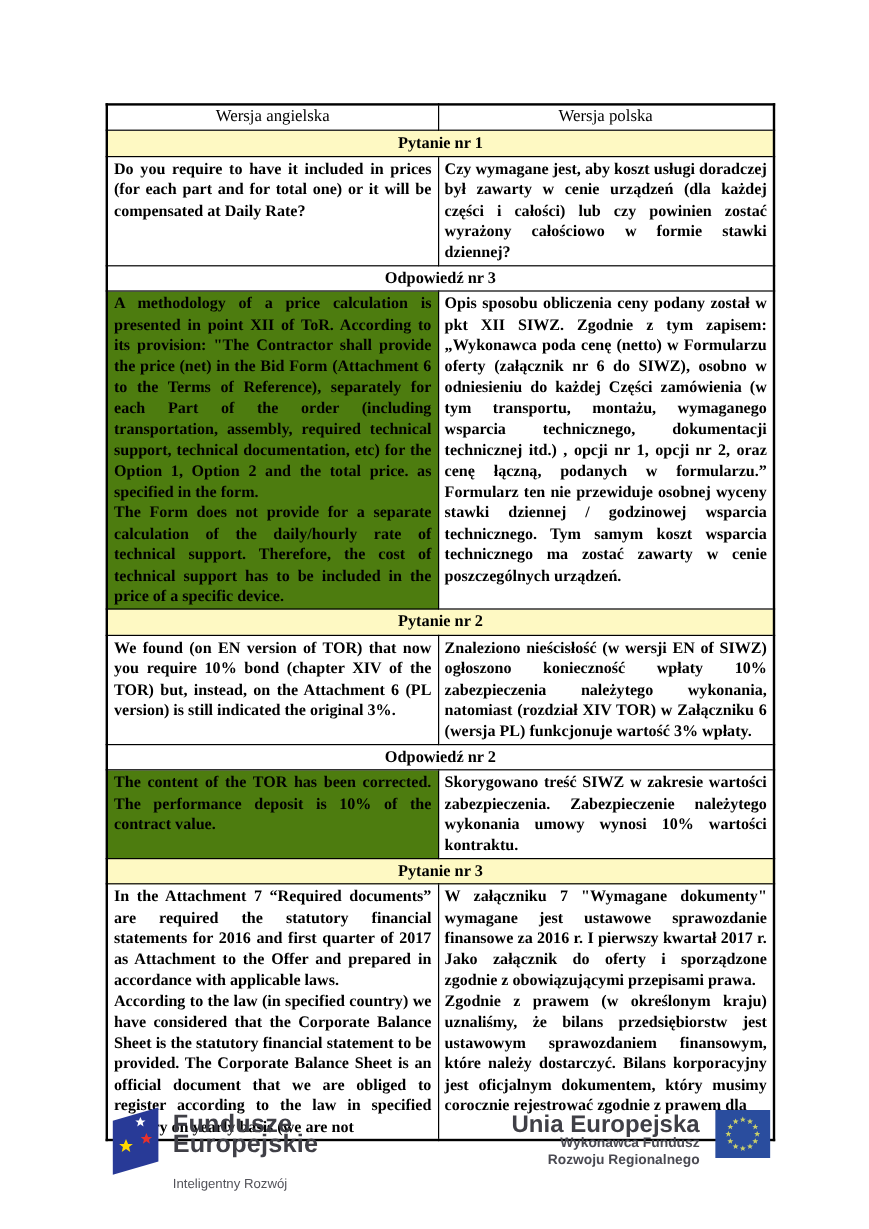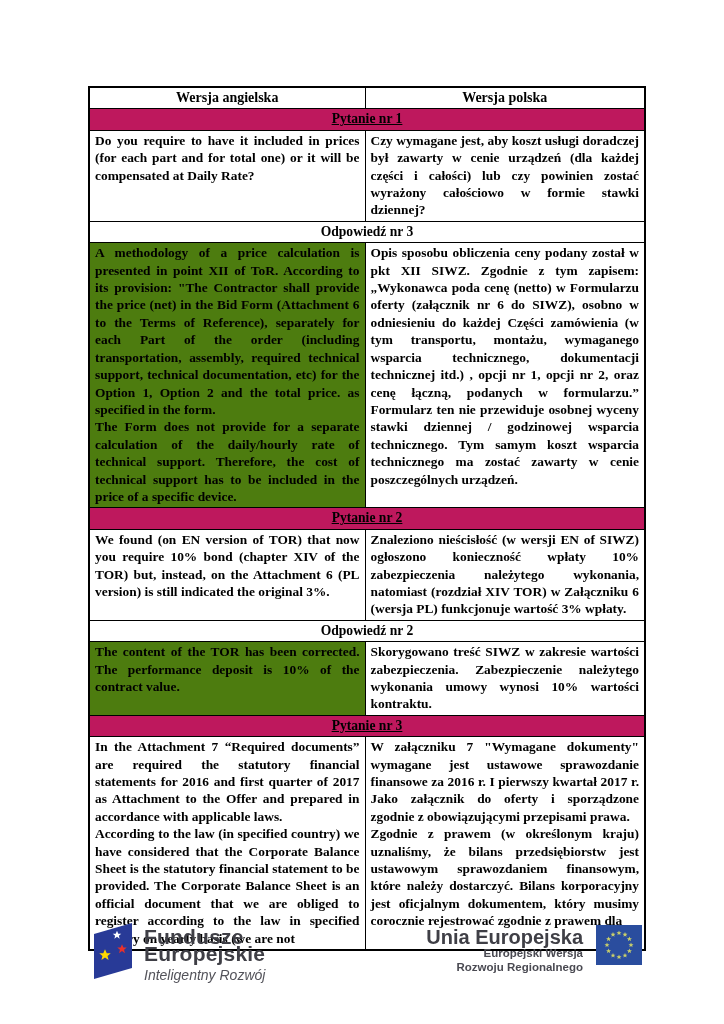--- a/index.html
+++ b/index.html
@@ -8,31 +8,31 @@
     font-family:"Liberation Serif","DejaVu Serif",serif;color:#000;
     overflow:hidden;
   }
   .qa-table{
     position:absolute;left:88px;top:86px;width:556px;
     border-collapse:collapse;table-layout:fixed;
     border:2px solid #000;
     font-size:13.4px;line-height:17.4px;
   }
   .qa-table td{border:1px solid #000;vertical-align:top;padding:1px 5px 2px 5px;}
-  .col-head{font-weight:bold;text-align:center;font-size:14px;padding:1px 2px;}
+  .col-head{font-weight:normal;text-align:center;font-size:14px;padding:1px 2px;}
   .band{font-weight:bold;text-align:center;font-size:13.6px;padding:0 2px;}
-  .band-gray{background:#be185d;text-decoration:underline;}
+  .band-gray{background:#fef9c3;}
   .cell p{margin:0;text-align:justify;font-weight:bold;}
   .green{background:#4d7c0f;}
   .footer{position:absolute;left:0;top:916px;width:724px;height:90px;
     font-family:"Liberation Sans","DejaVu Sans",sans-serif;color:#3f3f46;}
   .fe-group{position:absolute;left:93px;top:6px;display:flex;align-items:flex-start;}
   .fe-text{margin-left:11px;padding-top:6px;}
   .fe-title{font-weight:bold;font-size:21px;line-height:17px;letter-spacing:.2px;}
-  .fe-sub{font-size:14px;margin-top:5px;color:#53535a;font-style:italic;}
+  .fe-sub{font-size:11px;margin-top:19px;color:#53535a;}
   .eu-group{position:absolute;right:82px;top:9px;display:flex;align-items:flex-start;}
   .eu-text{text-align:right;margin-right:13px;padding-top:3px;}
   .eu-title{font-weight:bold;font-size:20px;line-height:18px;}
   .eu-sub{font-size:11.5px;line-height:14px;font-weight:bold;color:#4a4a52;}
 </style>
 </head>
 <body>
 
 <table class="qa-table">
   <colgroup>
@@ -120,21 +120,21 @@
     <div class="fe-text">
       <div class="fe-title">Fundusze</div>
       <div class="fe-title">Europejskie</div>
       <div class="fe-sub">Inteligentny Rozwój</div>
     </div>
   </div>
 
   <div class="eu-group">
     <div class="eu-text">
       <div class="eu-title">Unia Europejska</div>
-      <div class="eu-sub">Europejski Wersja</div>
+      <div class="eu-sub">Wykonawca Fundusz</div>
       <div class="eu-sub">Rozwoju Regionalnego</div>
     </div>
     <svg width="46" height="40" viewBox="0 0 46 40">
       <rect x="0" y="0" width="46" height="40" fill="#2a4d9e"></rect>
       <g fill="#c9cf6a">
         <use href="#st" transform="translate(23,8) scale(0.5)"></use>
         <use href="#st" transform="translate(29,9.6) scale(0.5)"></use>
         <use href="#st" transform="translate(33.4,14) scale(0.5)"></use>
         <use href="#st" transform="translate(35,20) scale(0.5)"></use>
         <use href="#st" transform="translate(33.4,26) scale(0.5)"></use>

